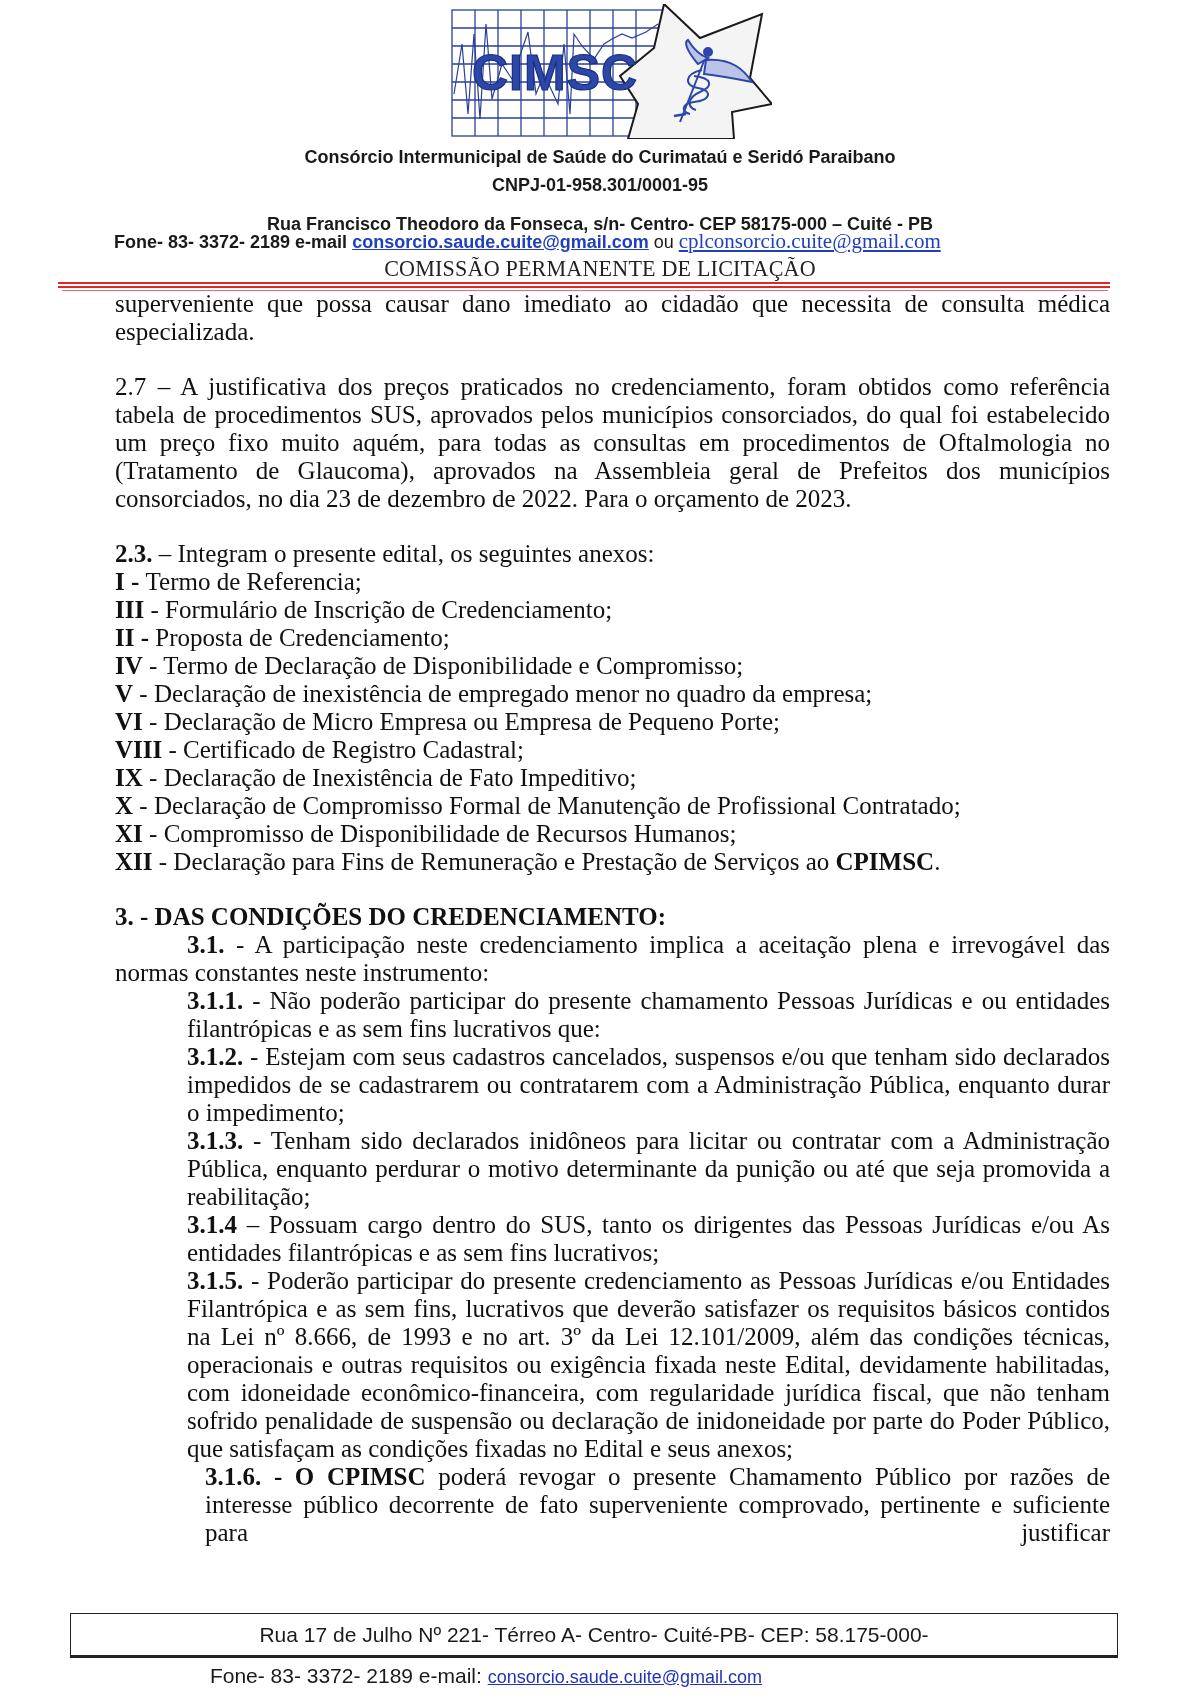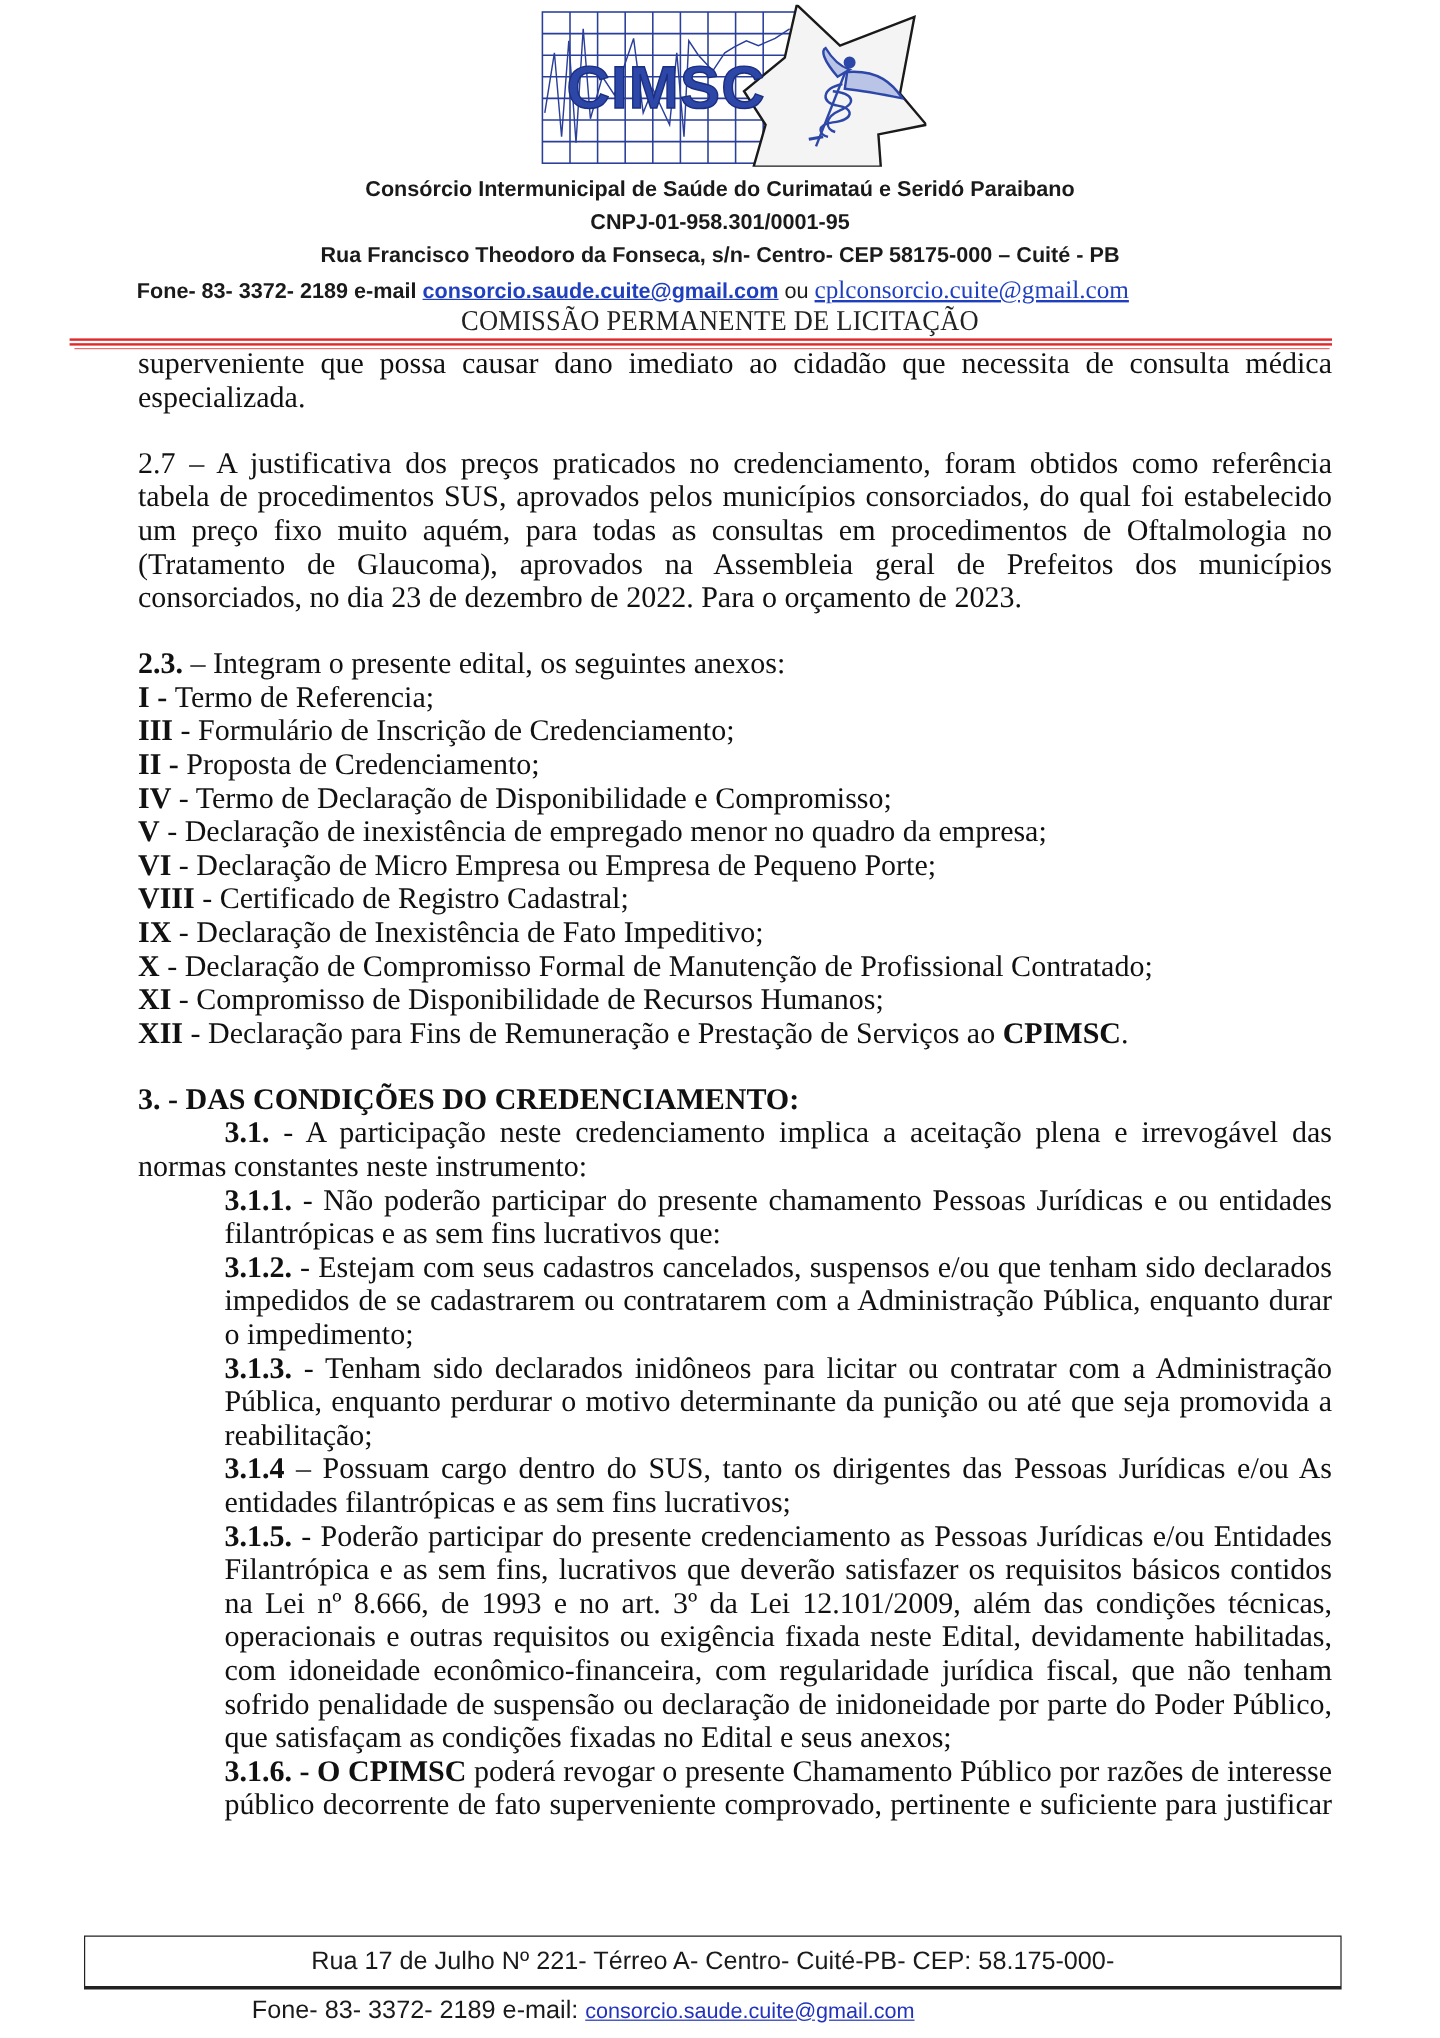--- a/index.html
+++ b/index.html
@@ -10,21 +10,21 @@
     .logo {
       position: absolute; left: 432px; top: 4px; width: 340px; height: 135px;
     }
     .hdr-line {
       position: absolute; left: 0; width: 1200px; text-align: center;
       font-family: "Liberation Sans", sans-serif; font-weight: bold;
       font-size: 18px; color: #1a1a1a; letter-spacing: 0px; white-space: nowrap;
     }
     .hdr-line.l1 { top: 147px; }
     .hdr-line.l2 { top: 175px; }
-    .hdr-line.l3 { top: 202px; text-align: center; }
+    .hdr-line.l3 { top: 214px; text-align: center; }
     .hdr-line.l4 { top: 229px; left: 114px; width: auto; text-align: right; }
     .hdr-link-bold { color: #1f3fbf; text-decoration: underline; }
     .hdr-ou { font-weight: normal; }
     .hdr-link-serif {
       font-family: "Liberation Serif", serif; font-weight: normal; font-size: 21px;
       color: #1f3fbf; text-decoration: underline;
     }
     .commission {
       position: absolute; top: 255px; left: 0; width: 1200px; text-align: center;
       font-family: "Liberation Serif", serif; font-size: 24px; color: #222222;
@@ -140,21 +140,21 @@
   <p class="section-title">3. - DAS CONDIÇÕES DO CREDENCIAMENTO:</p>
 
   <p class="p indent1"><b>3.1.</b><span> - A participação neste credenciamento implica a aceitação plena e irrevogável das normas constantes neste instrumento:</span></p>
 
   <div class="indent-block">
     <p class="p"><b>3.1.1.</b><span> - Não poderão participar do presente chamamento Pessoas Jurídicas e ou entidades filantrópicas e as sem fins lucrativos que:</span></p>
     <p class="p"><b>3.1.2.</b><span> - Estejam com seus cadastros cancelados, suspensos e/ou que tenham sido declarados impedidos de se cadastrarem ou contratarem com a Administração Pública, enquanto durar o impedimento;</span></p>
     <p class="p"><b>3.1.3.</b><span> - Tenham sido declarados inidôneos para licitar ou contratar com a Administração Pública, enquanto perdurar o motivo determinante da punição ou até que seja promovida a reabilitação;</span></p>
     <p class="p"><b>3.1.4</b><span> – Possuam cargo dentro do SUS, tanto os dirigentes das Pessoas Jurídicas e/ou As entidades filantrópicas e as sem fins lucrativos;</span></p>
     <p class="p"><b>3.1.5.</b><span> - Poderão participar do presente credenciamento as Pessoas Jurídicas e/ou Entidades Filantrópica e as sem fins, lucrativos que deverão satisfazer os requisitos básicos contidos na Lei nº 8.666, de 1993 e no art. 3º da Lei 12.101/2009, além das condições técnicas, operacionais e outras requisitos ou exigência fixada neste Edital, devidamente habilitadas, com idoneidade econômico-financeira, com regularidade jurídica fiscal, que não tenham sofrido penalidade de suspensão ou declaração de inidoneidade por parte do Poder Público, que satisfaçam as condições fixadas no Edital e seus anexos;</span></p>
-    <p class="p" style="text-align-last: justify;"><b>3.1.6. - O CPIMSC</b><span> poderá revogar o presente Chamamento Público por razões de interesse público decorrente de fato superveniente comprovado, pertinente e suficiente para justificar</span></p>
+    <p class="p" style="text-align-last: justify; margin-left: 18px;"><b>3.1.6. - O CPIMSC</b><span> poderá revogar o presente Chamamento Público por razões de interesse público decorrente de fato superveniente comprovado, pertinente e suficiente para justificar</span></p>
   </div>
 </div>
 
 <div class="footer-box">
   <span>Rua 17 de Julho Nº 221- Térreo A- Centro- Cuité-PB- CEP: 58.175-000-</span>
 </div>
 <div class="footer-contact">
   <span>Fone- 83- 3372- 2189 e-mail: </span><a class="mail">consorcio.saude.cuite@gmail.com</a>
 </div>
 

